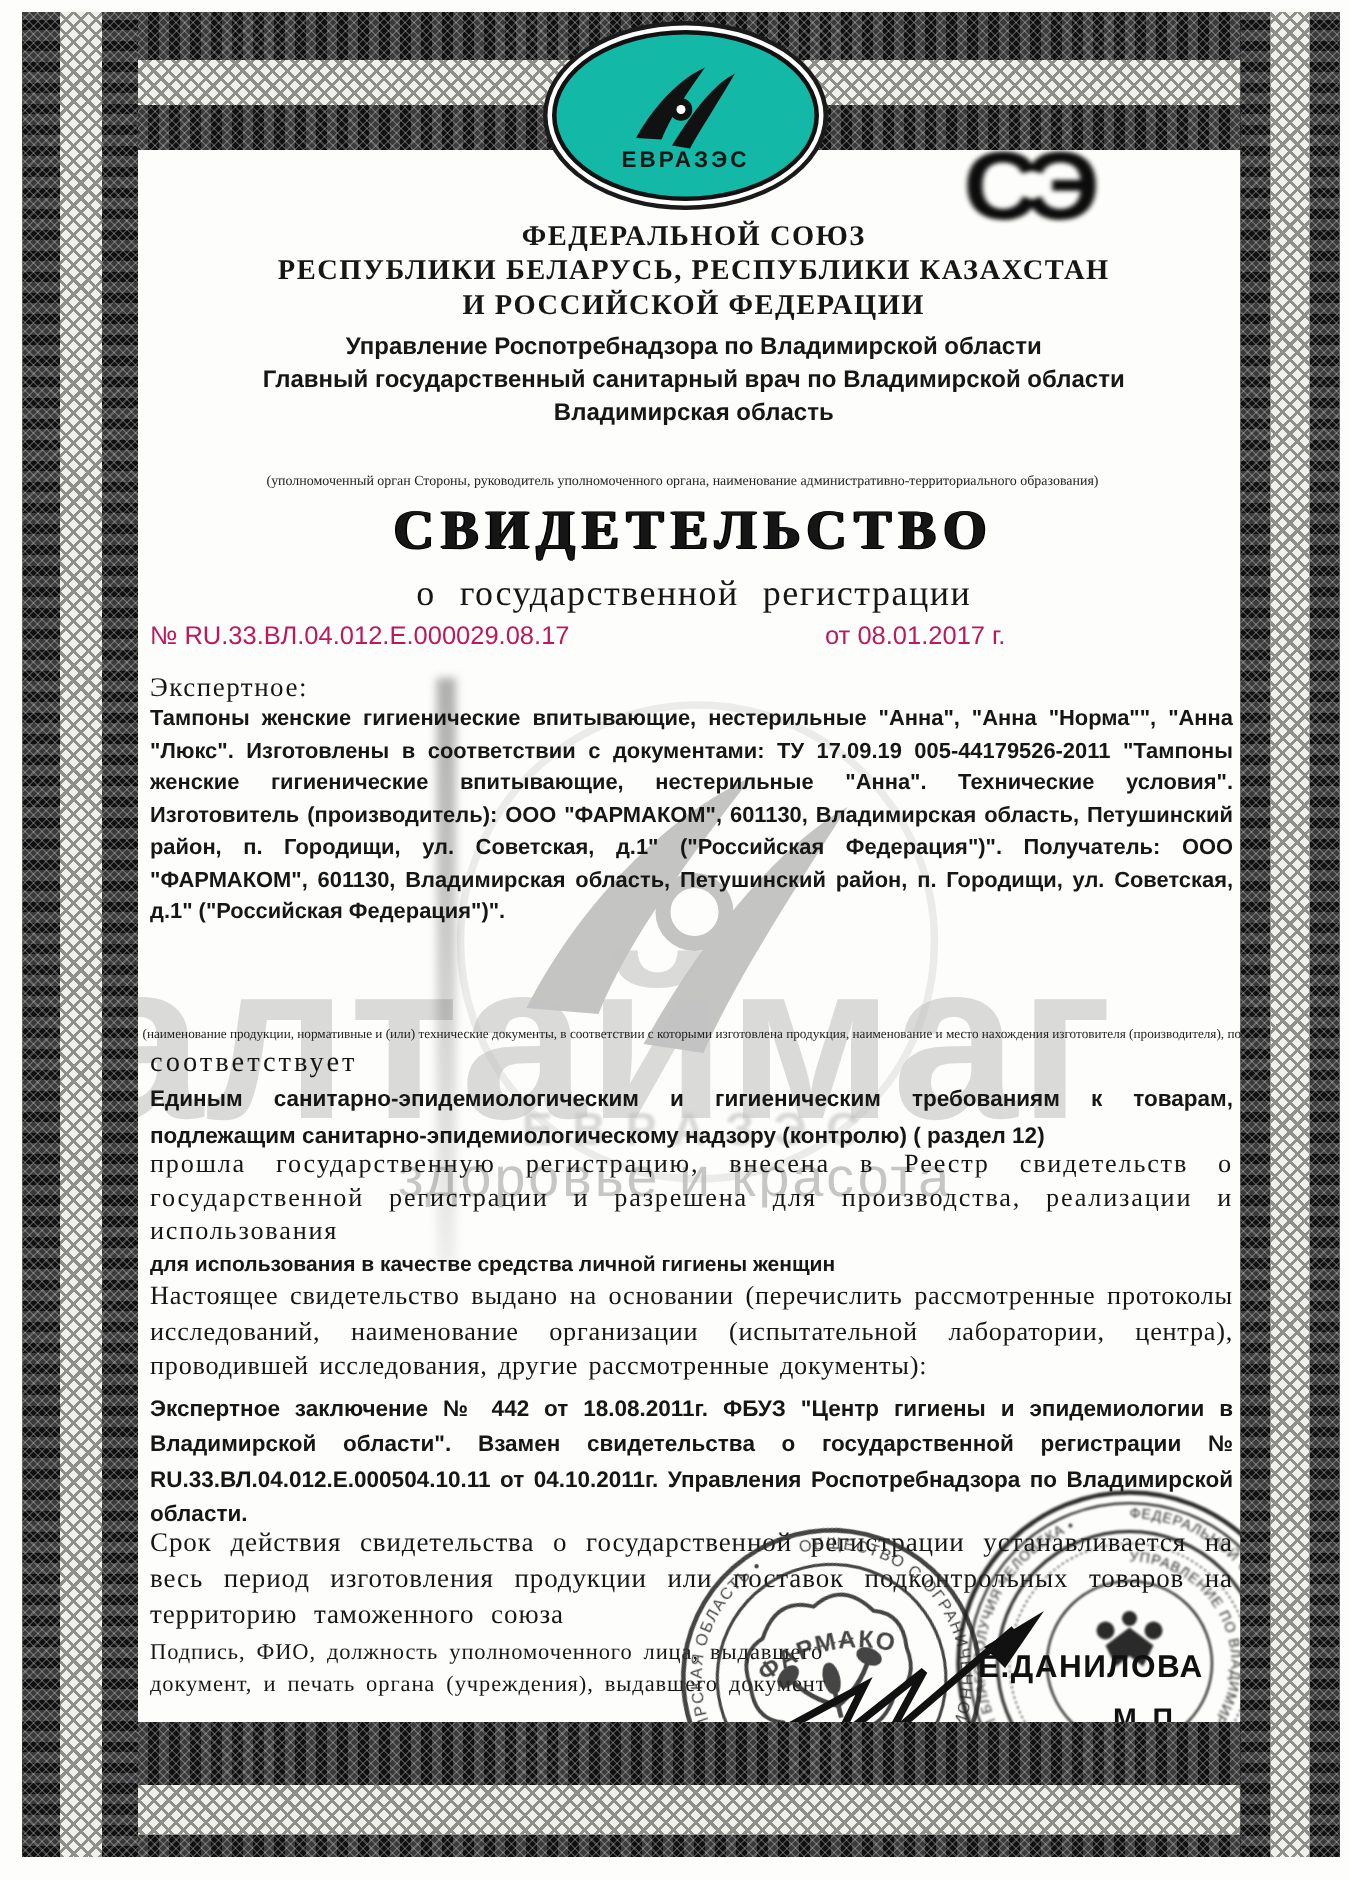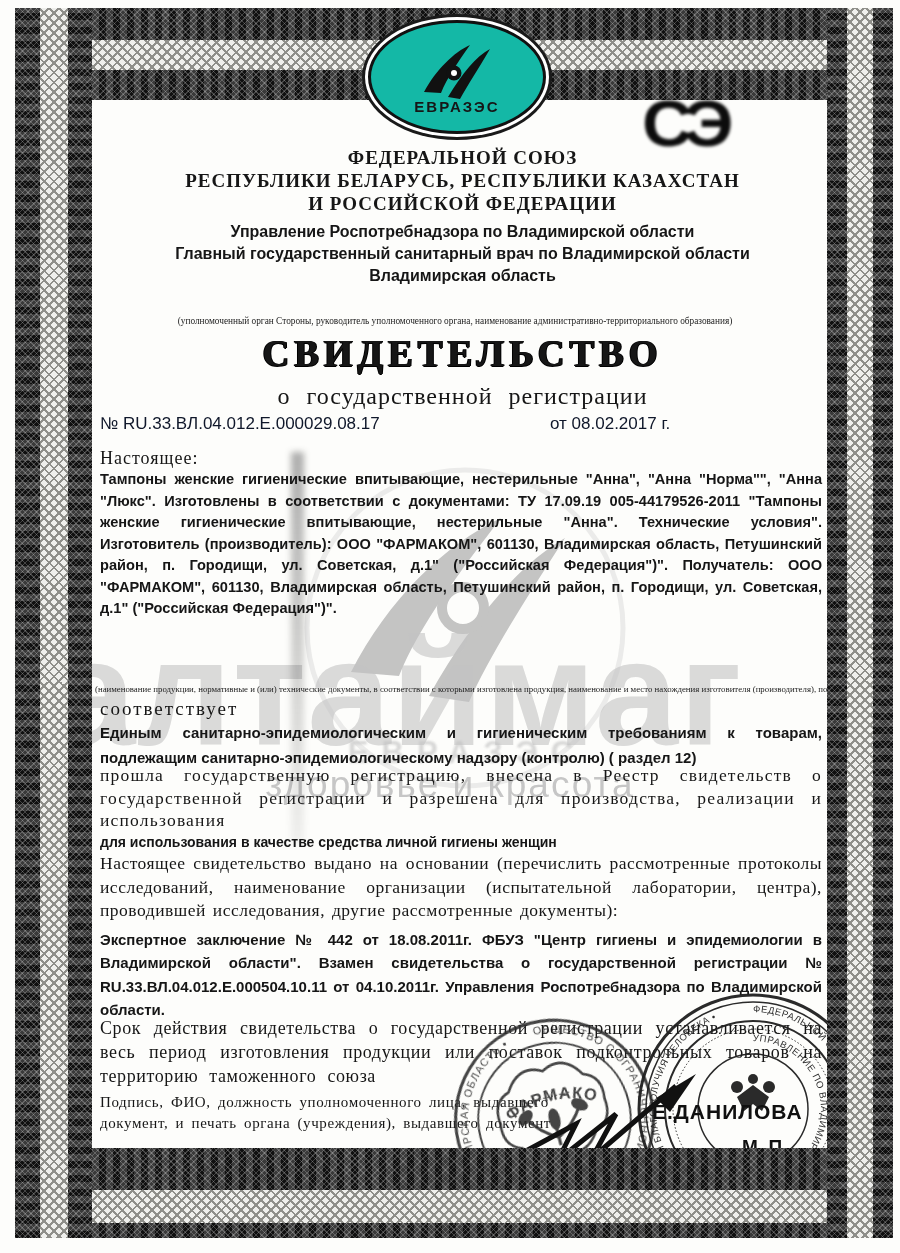--- a/index.html
+++ b/index.html
@@ -43,21 +43,21 @@
            transform:scaleY(.92);}
   
   .blk{position:absolute;z-index:2;}
   .center{text-align:center;}
   .union-line{font-weight:bold;font-size:19px;line-height:23px;letter-spacing:1px;filter:blur(.25px);}
   .auth-line{font-family:"Liberation Sans",sans-serif;font-weight:bold;font-size:16px;line-height:22px;}
   .note{font-size:9.3px;color:#222;white-space:nowrap;}
   .title-main{font-weight:900;font-size:37px;letter-spacing:5px;
               text-shadow:1px 0 #000,-1px 0 #000,0 1px #000;filter:blur(.35px);}
   .title-sub{font-weight:normal;font-size:24px;word-spacing:9px;letter-spacing:1px;margin-top:8px;}
-  .numrow{font-family:"Liberation Sans",sans-serif;font-size:17px;color:#0f172a;}
+  .numrow{font-family:"Liberation Sans",sans-serif;font-size:17px;color:#be185d;}
   .prod-label{font-size:18px;letter-spacing:1px;}
   .sansb{font-family:"Liberation Sans",sans-serif;font-weight:bold;}
   .prod-text{font-size:14.6px;line-height:21.5px;text-align:justify;filter:blur(.2px);}
   .conf-lead{font-size:19px;letter-spacing:2px;}
   .conf-text{font-size:15px;line-height:25px;text-align:justify;}
   .reg-text{font-size:17.5px;line-height:22.5px;text-align:justify;word-spacing:7px;letter-spacing:1.2px;}
   .purpose{font-size:14px;margin-top:2px;filter:blur(.25px);}
   .basis-lead{font-size:17.5px;line-height:23.5px;text-align:justify;letter-spacing:.5px;word-spacing:2px;}
   .basis-text{font-size:15px;line-height:23.5px;margin-top:5px;text-align:justify;filter:blur(.15px);}
   .validity-text{font-size:18px;line-height:24px;text-align:justify;word-spacing:6px;letter-spacing:.6px;}
@@ -139,25 +139,25 @@
   </div>
   <div class="blk center note" style="left:85px;top:292px;width:740px;margin-top:24px;">(уполномоченный орган Стороны, руководитель уполномоченного органа, наименование административно-территориального образования)</div>
 
   <div class="blk center" style="left:100px;top:332px;width:725px;">
     <div class="title-main">СВИДЕТЕЛЬСТВО</div>
     <div class="title-sub">о государственной регистрации</div>
   </div>
 
   <div class="blk numrow" style="left:100px;top:414px;width:725px;height:24px;">
     <span style="position:absolute;left:0;">№  RU.33.ВЛ.04.012.Е.000029.08.17</span>
-    <span style="position:absolute;left:450px;">от 08.02.2017 г.</span>
+    <span style="position:absolute;left:450px;">от 08.01.2017 г.</span>
   </div>
 
   <div class="blk" style="left:100px;top:448px;width:722px;">
-    <div class="prod-label">Настоящее:</div>
+    <div class="prod-label">Экспертное:</div>
     <div class="sansb prod-text">Тампоны женские гигиенические впитывающие, нестерильные "Анна", "Анна "Норма"", "Анна "Люкс". Изготовлены в соответствии с документами: ТУ 17.09.19 005-44179526-2011 "Тампоны женские гигиенические впитывающие, нестерильные "Анна". Технические условия". Изготовитель (производитель): ООО "ФАРМАКОМ", 601130, Владимирская область, Петушинский район, п. Городищи, ул. Советская, д.1" ("Российская Федерация")".  Получатель: ООО "ФАРМАКОМ", 601130, Владимирская область, Петушинский район, п. Городищи, ул. Советская, д.1" ("Российская Федерация")".</div>
   </div>
   <div class="blk note" style="left:95px;top:684px;width:745px;font-size:8.8px;">(наименование продукции, нормативные и (или) технические документы, в соответствии с которыми изготовлена продукция, наименование и место нахождения изготовителя (производителя), получателя)</div>
 
   <div class="blk" style="left:100px;top:698px;width:722px;">
     <div class="conf-lead">соответствует</div>
     <div class="sansb conf-text">Единым санитарно-эпидемиологическим и гигиеническим требованиям к товарам, подлежащим санитарно-эпидемиологическому надзору (контролю) ( раздел 12)</div>
   </div>
 
   <div class="blk" style="left:100px;top:764px;width:722px;">

